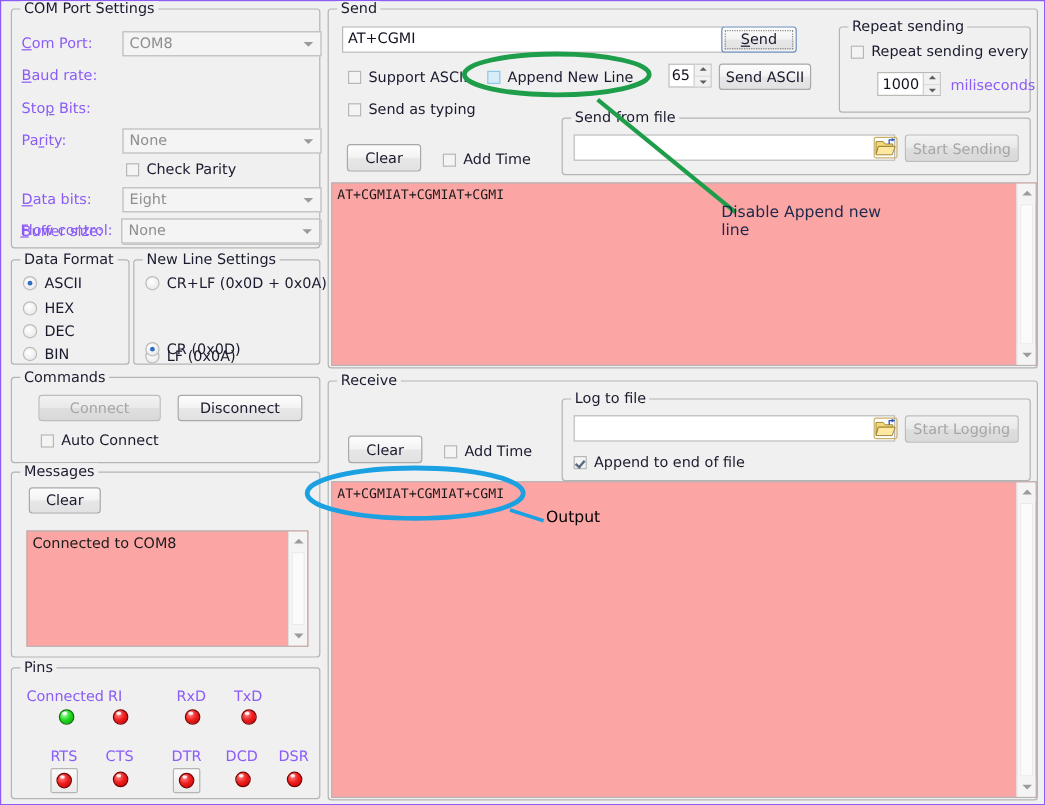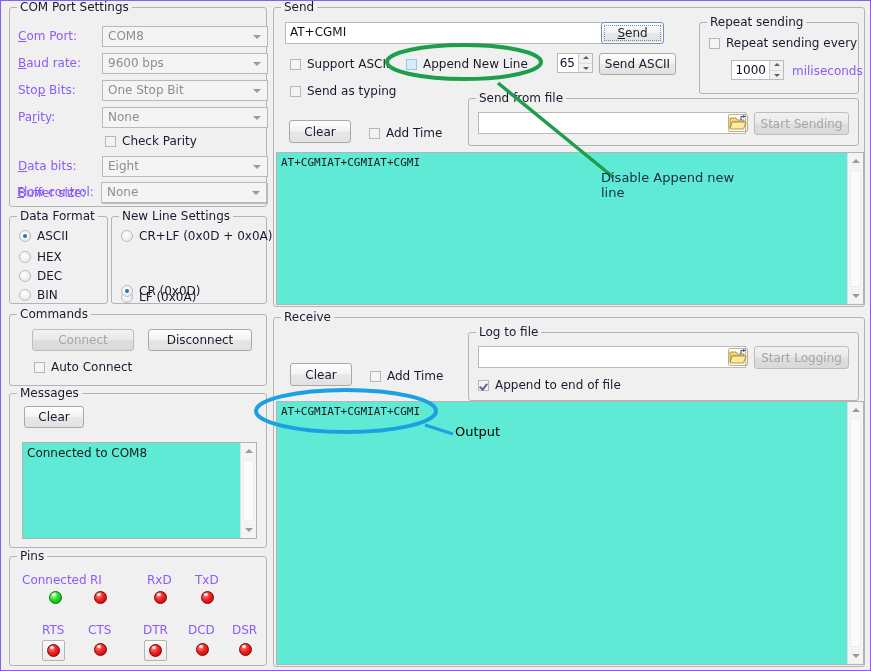--- a/index.html
+++ b/index.html
@@ -230,21 +230,21 @@
   }
   .spin .btns .dn::after {
     border-top: 3px solid #5d5d5d;
     margin-top: -1px;
   }
   .spin .btns .up { border-bottom: 1px solid #dcdcdc; }
 
   
   .tarea {
     position: absolute;
-    background: #5eead4;
+    background: #fca5a5;
     border: 1px solid #b4b4b4;
     box-sizing: border-box;
     overflow: hidden;
   }
   .tarea .content {
     position: absolute;
     left: 4px;
     top: 3px;
     right: 20px;
     font-family: "DejaVu Sans Mono", "Liberation Mono", monospace;
@@ -368,30 +368,22 @@
   <div class="group" style="left:8px; top:6px; width:258px; height:200px;">
     <span class="gtitle">COM Port Settings</span>
 
     <div class="lbl" style="left:8px; top:21px;"><u>C</u>om Port:</div>
     <div class="combo" style="left:92px; top:18px; width:166px; height:21px;">
       <span>COM8</span>
       <i class="arrow"></i>
     </div>
 
     <div class="lbl" style="left:8px; top:48px;"><u>B</u>aud rate:</div>
-    <div class="combo" style="left:92px; top:45px; width:166px; height:21px;">
-      <span>9600 bps</span>
-      <i class="arrow"></i>
-    </div>
 
     <div class="lbl" style="left:8px; top:75px;">Sto<u>p</u> Bits:</div>
-    <div class="combo" style="left:92px; top:72px; width:166px; height:21px;">
-      <span>One Stop Bit</span>
-      <i class="arrow"></i>
-    </div>
 
     <div class="lbl" style="left:8px; top:102px;">Pa<u>r</u>ity:</div>
     <div class="combo" style="left:92px; top:99px; width:166px; height:21px;">
       <span>None</span>
       <i class="arrow"></i>
     </div>
 
     <div class="cb" style="left:95px; top:126px;">
       <span class="box"></span>
       <span>Check Parity</span>

